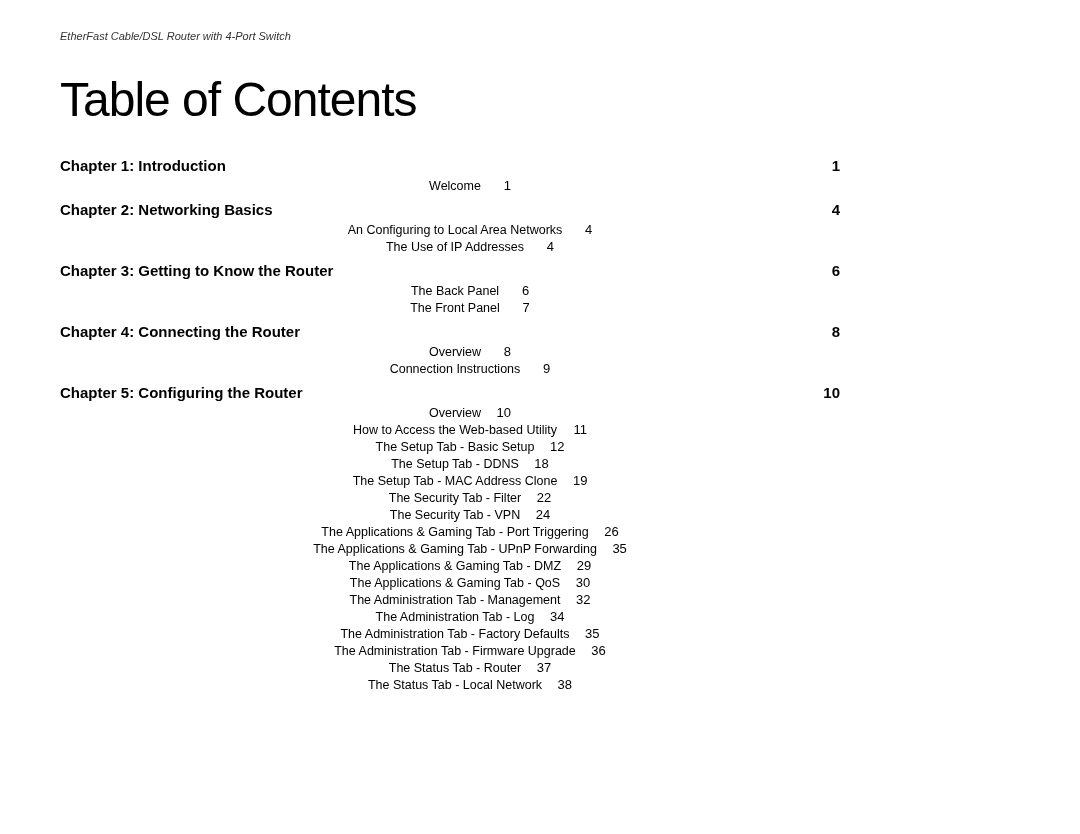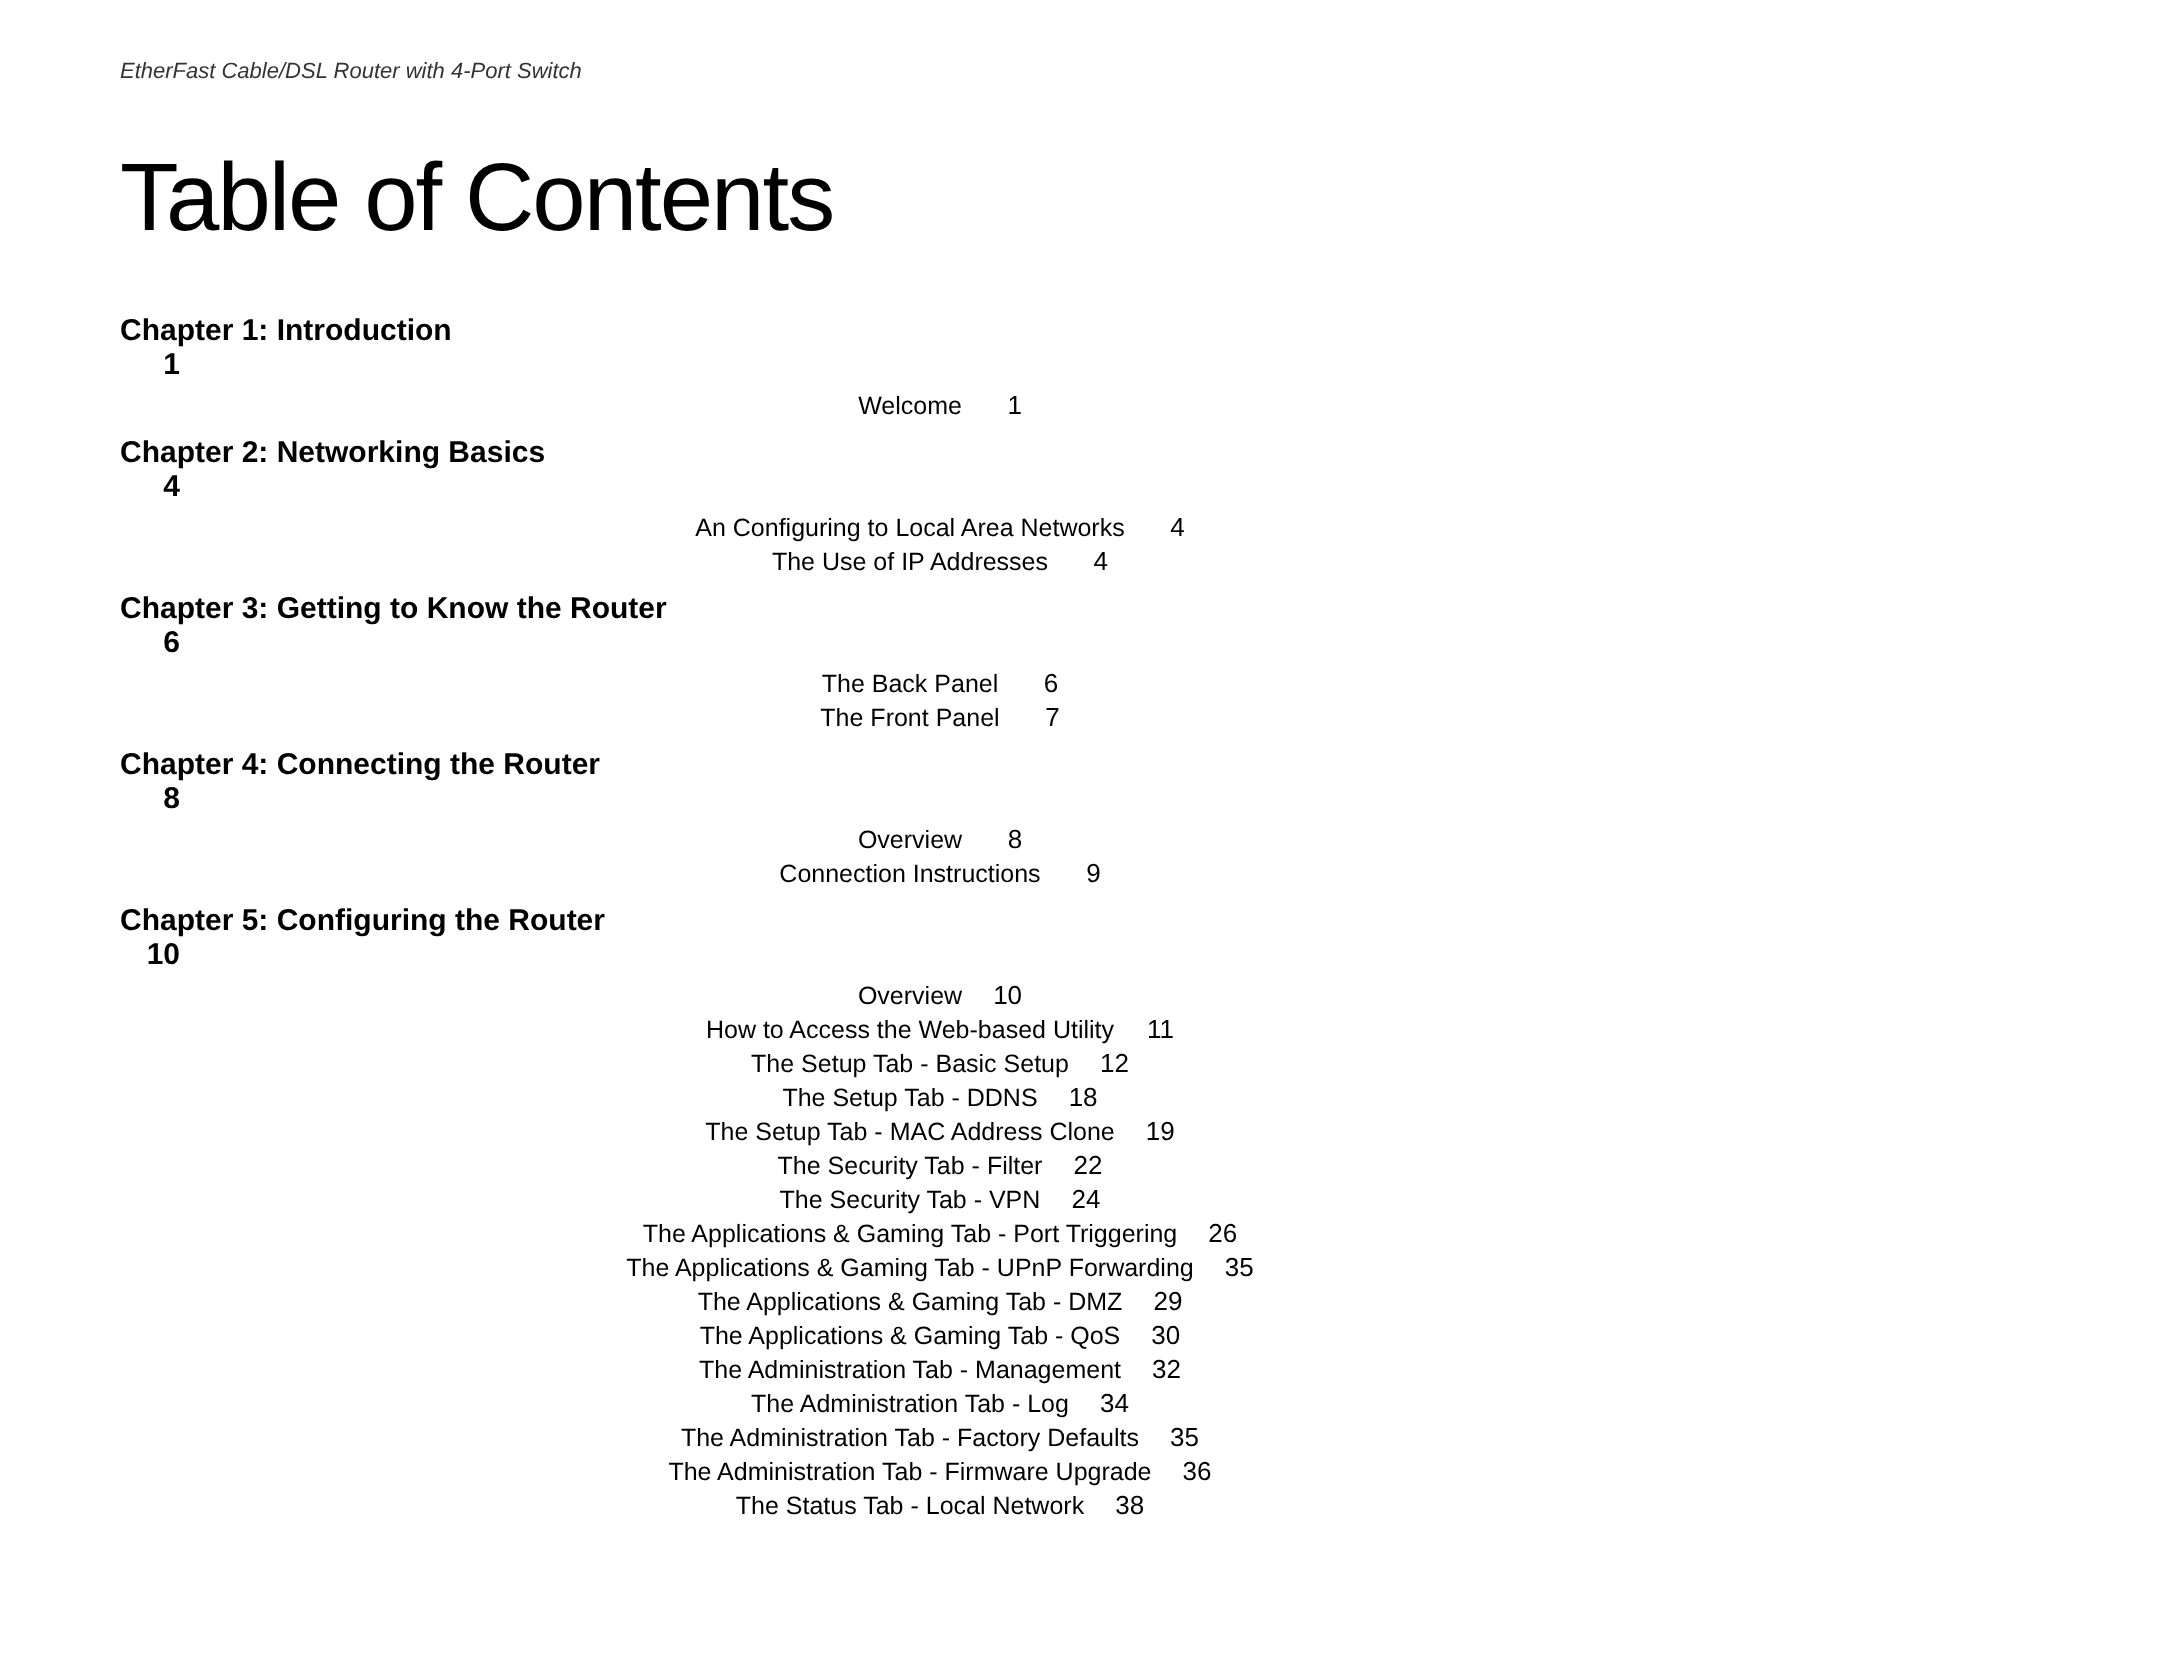--- a/index.html
+++ b/index.html
@@ -35,21 +35,20 @@
     .toc-container {
       width: 100%;
       max-width: 780px;
     }
 
     .chapter-row {
       display: flex;
       justify-content: space-between;
       align-items: baseline;
       margin-bottom: 4px;
-      flex-direction: column;
     }
 
     .chapter-title {
       font-size: 15px;
       font-weight: bold;
       color: #000;
     }
 
     .section-row {
       display: flex;
@@ -197,16 +196,20 @@
     </div>
     <div class="section-row">
       <span class="section-title">The Administration Tab - Factory Defaults</span>
       <span class="page-num">35</span>
     </div>
     <div class="section-row">
       <span class="section-title">The Administration Tab - Firmware Upgrade</span>
       <span class="page-num">36</span>
     </div>
     <div class="section-row">
+      <span class="section-title">The Status Tab - Router</span>
+      <span class="page-num">37</span>
+    </div>
+    <div class="section-row">
       <span class="section-title">The Status Tab - Local Network</span>
       <span class="page-num">38</span>
     </div>
   </div>
 
 </body></html>

